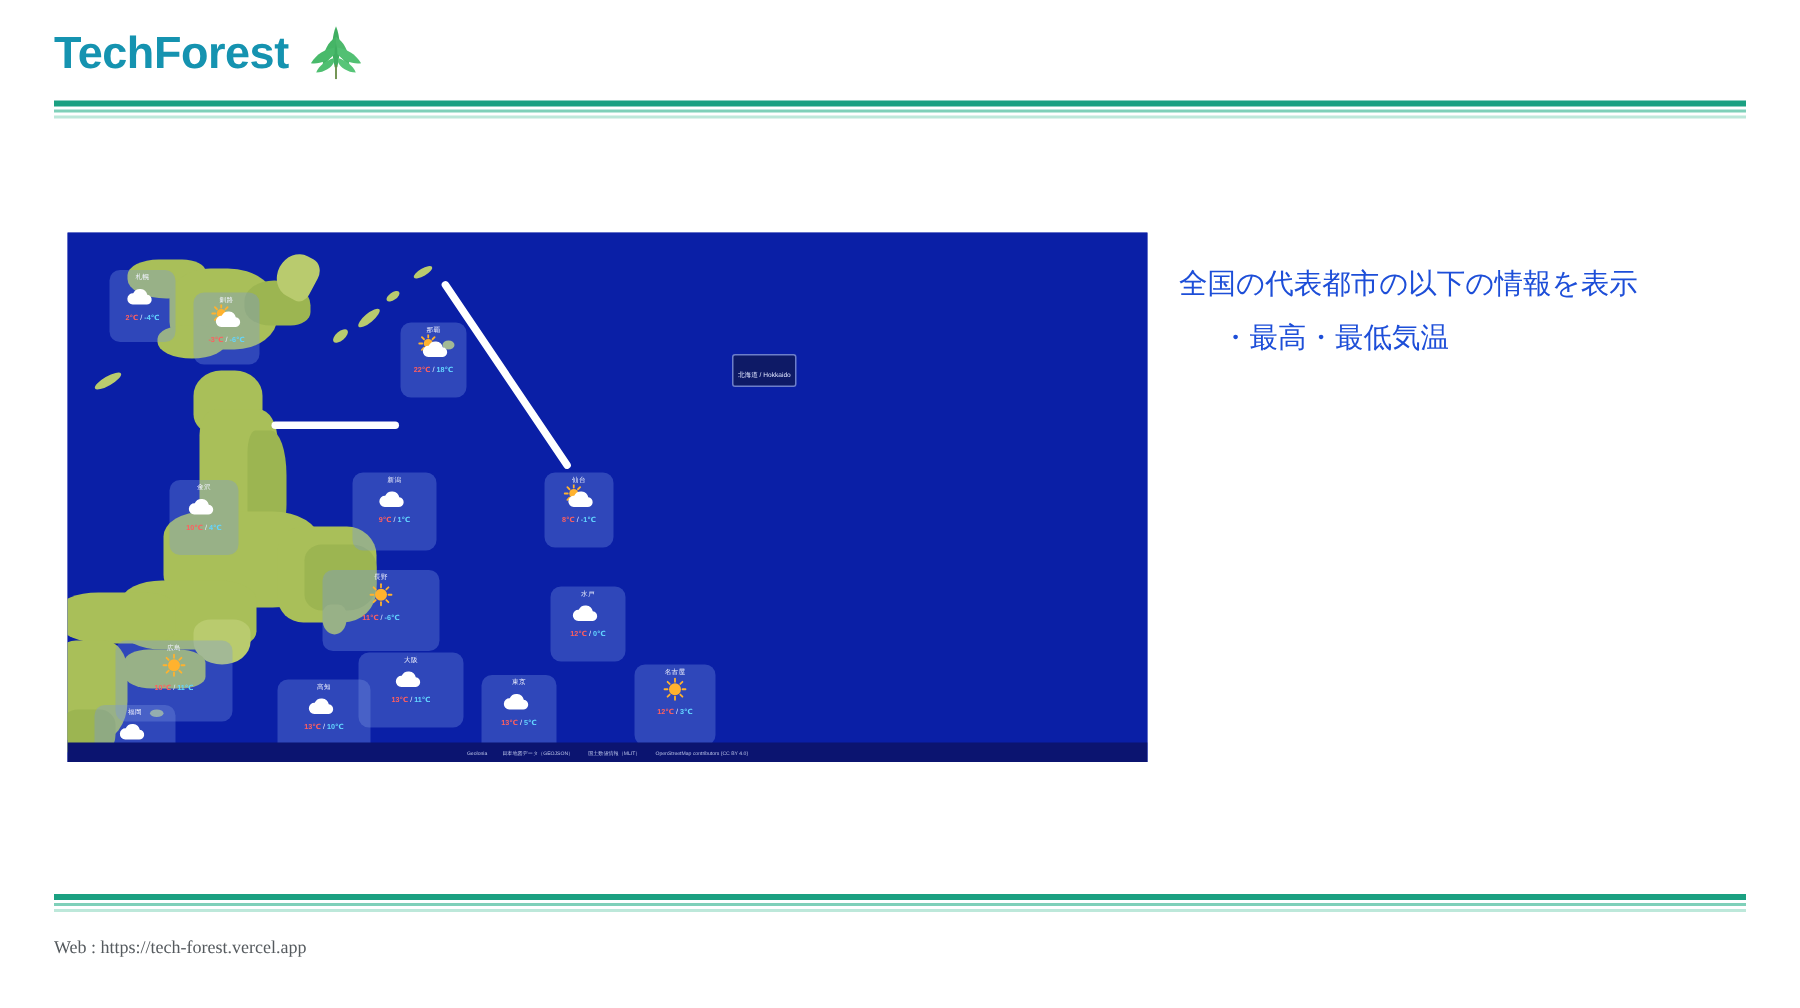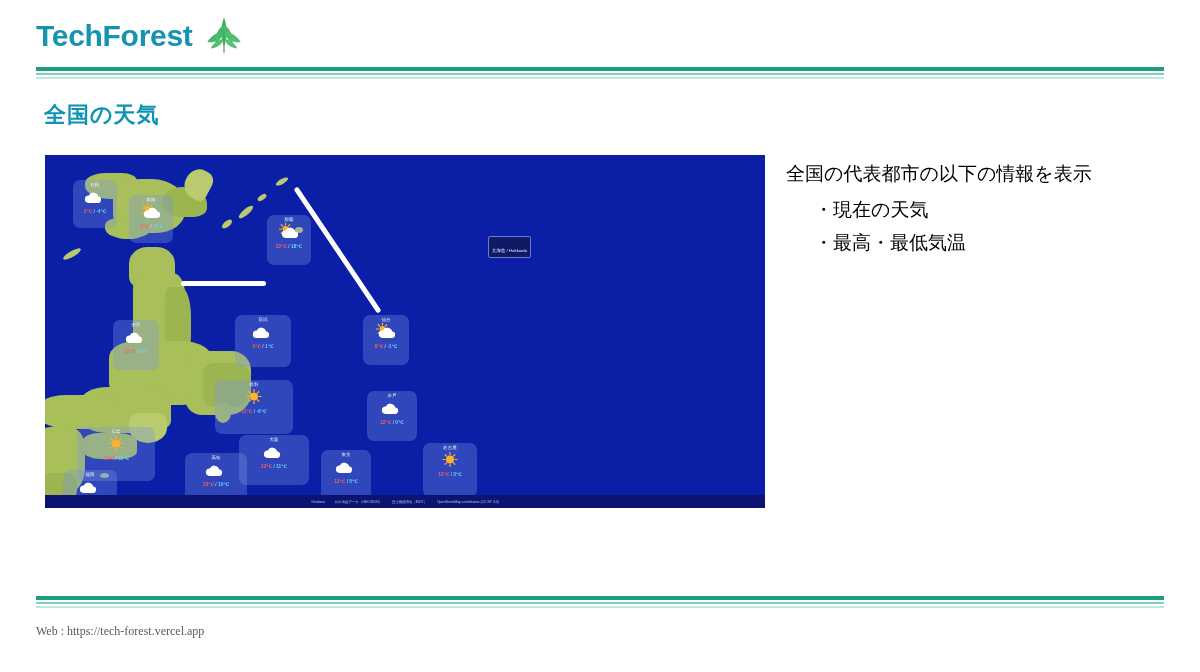--- a/index.html
+++ b/index.html
@@ -36,22 +36,22 @@
   
   .slide-title{
     position:absolute;left:44px;top:100px;
     font-size:22px;font-weight:bold;color:#0e93b2;
     letter-spacing:1px;
     font-family:"Liberation Sans","DejaVu Sans",sans-serif;
   }
 
   
   .copy{
-    position:absolute;left:786px;top:160px;width:370px;
-    color:#000000;
+    position:absolute;left:786px;top:176px;width:370px;
+    color:#1d4ed8;
   }
   .copy .lead{font-size:19px;line-height:1.5;margin:0 0 4px 0;}
   .copy ul{list-style:none;margin:0;padding:0 0 0 28px;}
   .copy li{font-size:19px;line-height:1.75;}
   .copy .para{font-size:19px;line-height:1.6;margin-top:30px;}
 
   
   .map-shot{
     position:absolute;left:45px;top:155px;width:720px;height:353px;
     background:#0d1fa8;overflow:hidden;
@@ -135,21 +135,20 @@
       </svg>
     </span>
   </div>
 
   <div class="rule-group top">
     <div class="rule r1"></div>
     <div class="rule r2"></div>
     <div class="rule r3"></div>
   </div>
 
-  <div class="slide-title">全国の天気</div>
 
   <div class="map-shot">
     <div class="map-sea"></div>
 
     <div class="land" style="left:40px;top:18px;width:52px;height:26px;border-radius:40% 30% 20% 50%;"></div>
     <div class="land" style="left:68px;top:24px;width:72px;height:54px;border-radius:38% 46% 40% 34%;"></div>
     <div class="land d" style="left:118px;top:32px;width:44px;height:30px;border-radius:45% 55% 30% 40%;"></div>
     <div class="land l" style="left:140px;top:14px;width:26px;height:30px;border-radius:60% 40% 30% 60%;transform:rotate(28deg);"></div>
     <div class="land" style="left:60px;top:62px;width:46px;height:22px;border-radius:40% 40% 50% 50%;"></div>
 
@@ -354,21 +353,20 @@
       <span>Geolonia</span>
       <span>日本地図データ（GEOJSON）</span>
       <span>国土数値情報（MLIT）</span>
       <span>OpenStreetMap contributors (CC BY 4.0)</span>
     </div>
   </div>
 
   <div class="copy">
     <p class="lead">全国の代表都市の以下の情報を表示</p>
     <ul>
-      <li>・現在の天気</li>
       <li>・最高・最低気温</li>
     </ul>
   </div>
 
   <div class="rule-group bottom">
     <div class="rule r1"></div>
     <div class="rule r2"></div>
     <div class="rule r3"></div>
   </div>
 

